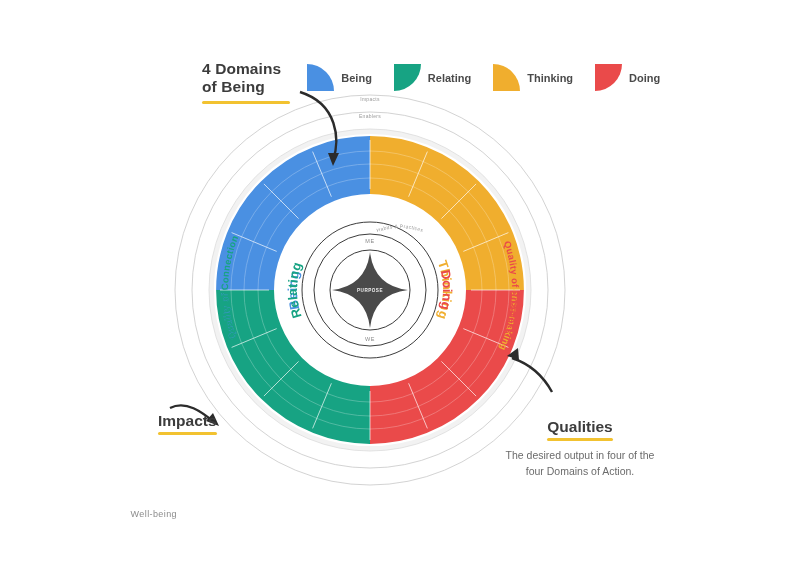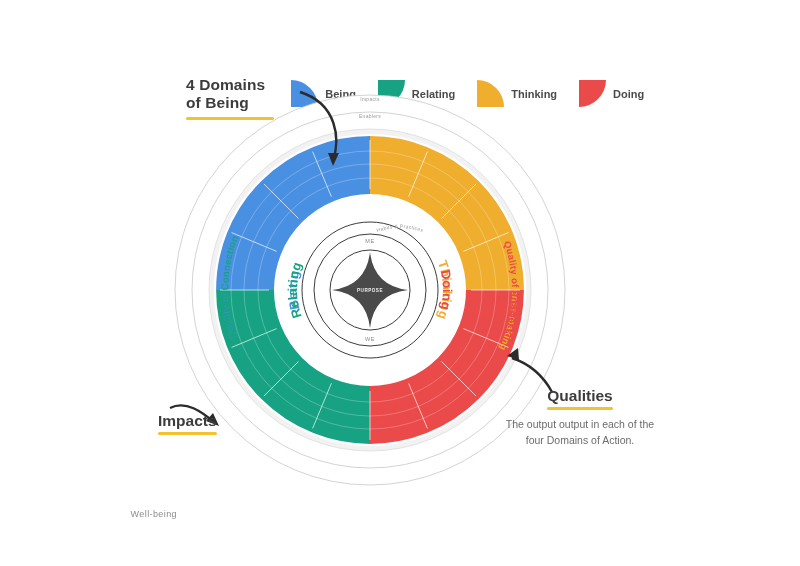--- a/index.html
+++ b/index.html
@@ -6,39 +6,39 @@
   body{
     width:800px;height:566px;
     background:#ffffff;
     font-family:"Liberation Sans", sans-serif;
     overflow:hidden;
     position:relative;
   }
   #stage{position:absolute;inset:0;}
 
   
-  .legend{position:absolute;left:186px;top:60px;display:flex;align-items:flex-start;gap:26px;margin-top:16px;}
+  .legend{position:absolute;left:202px;top:60px;display:flex;align-items:flex-start;gap:26px;}
   .legend-title{font-size:15.5px;font-weight:bold;color:#3c3c3c;line-height:1.18;letter-spacing:.1px;position:relative;padding-bottom:6px;}
   .legend-title .underline{position:absolute;left:0;bottom:-1px;width:88px;height:3px;background:#f2c230;border-radius:2px;}
   .legend-items{display:flex;align-items:center;gap:22px;margin-top:4px;}
   .legend-item{display:flex;align-items:center;gap:7px;}
   .swatch{width:27px;height:27px;}
   .sw-being{background:#4a90e2;border-radius:0 0 0 0;border-top-right-radius:100%;}
   .sw-relating{background:#17a383;border-bottom-right-radius:100%;}
   .sw-thinking{background:#f0ae2e;border-top-right-radius:100%;}
   .sw-doing{background:#ea4a4a;border-bottom-right-radius:100%;}
   .legend-label{font-size:11px;font-weight:bold;color:#4a4a4a;white-space:nowrap;}
 
   
   .ann{position:absolute;}
   .ann-h{font-size:15.5px;font-weight:bold;color:#3c3c3c;position:relative;padding-bottom:5px;display:inline-block;}
   .ann-h .underline{position:absolute;left:0;bottom:0;width:100%;height:3px;background:#f2c230;border-radius:2px;}
   .ann-b{font-size:10.5px;color:#6b6b6b;line-height:1.5;margin-top:7px;}
   #ann-impacts{left:158px;top:412px;width:150px;text-align:left;}
-  #ann-qualities{left:500px;top:387px;width:160px;text-align:center;}
+  #ann-qualities{left:500px;top:418px;width:160px;text-align:center;}
   #ann-qualities .ann-h{display:inline-block;}
 
   svg{display:block;position:absolute;left:0;top:0;}
   .seg-label{font-family:"Liberation Sans", sans-serif;font-weight:bold;fill:#ffffff;font-size:7.6px;letter-spacing:.2px;}
   .qual-label{font-family:"Liberation Sans", sans-serif;font-weight:bold;font-size:9.4px;letter-spacing:.3px;}
   .outer-label{font-family:"Liberation Sans", sans-serif;font-size:9px;fill:#8c8c8c;letter-spacing:.4px;}
   .tiny-label{font-family:"Liberation Sans", sans-serif;font-size:5px;fill:#9a9a9a;letter-spacing:.3px;}
   .domain-label{font-family:"Liberation Sans", sans-serif;font-weight:bold;font-size:13px;letter-spacing:.3px;}
   .mewe{font-family:"Liberation Sans", sans-serif;font-size:5.5px;fill:#8a8a8a;letter-spacing:.6px;}
   .purpose-label{font-family:"Liberation Sans", sans-serif;font-weight:bold;font-size:4.6px;fill:#f0f0f0;letter-spacing:.5px;}
@@ -234,16 +234,16 @@
       <span>Impacts</span>
       <span class="underline"></span>
     </div>
   </div>
 
   <div class="ann" id="ann-qualities">
     <div class="ann-h">
       <span>Qualities</span>
       <span class="underline"></span>
     </div>
-    <div class="ann-b">The output output in each of the four Domains of Action.</div>
+    <div class="ann-b">The desired output in four of the four Domains of Action.</div>
   </div>
 
 </div>
 
 </body></html>

